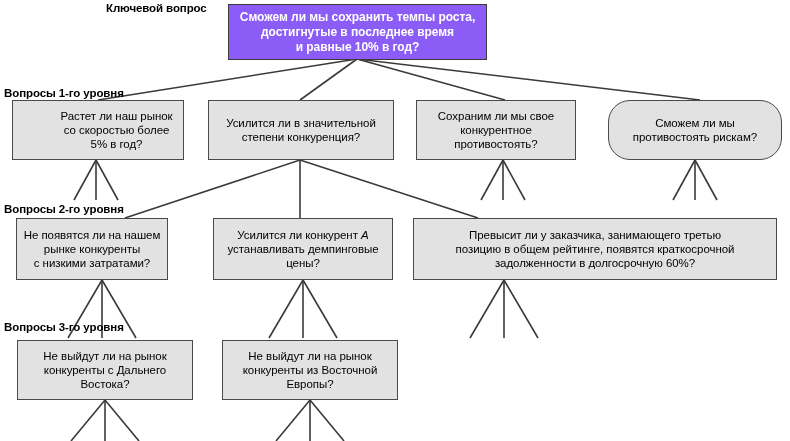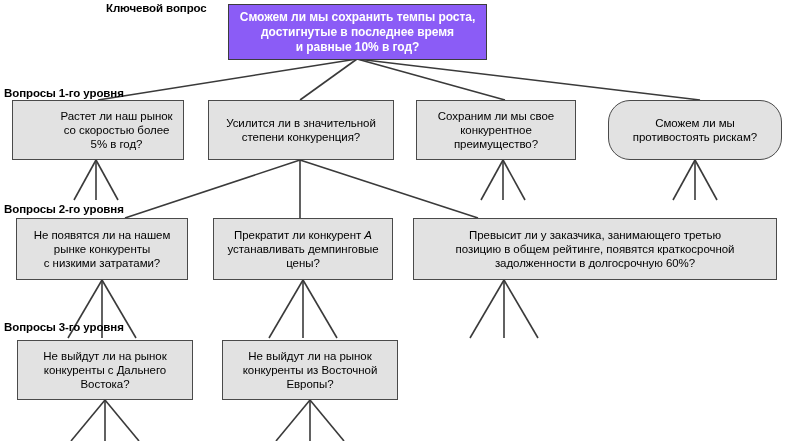--- a/index.html
+++ b/index.html
@@ -135,42 +135,42 @@
     <span class="txt">
       <span>Усилится ли в значительной</span><br>
       <span>степени конкуренция?</span>
     </span>
   </div>
 
   <div class="node" style="left:416px; top:100px; width:160px; height:60px;">
     <span class="txt">
       <span>Сохраним ли мы свое</span><br>
       <span>конкурентное</span><br>
-      <span>преимущество?</span>
+      <span>противостоять?</span>
     </span>
   </div>
 
   <div class="node" style="left:608px; top:100px; width:174px; height:60px;border-radius:22px;">
     <span class="txt">
       <span>Сможем ли мы</span><br>
       <span>противостоять рискам?</span>
     </span>
   </div>
 
-  <div class="node" style="left:16px; top:218px; width:172px; height:62px;">
+  <div class="node" style="left:16px; top:218px; width:152px; height:62px;">
     <span class="txt">
       <span>Не появятся ли на нашем</span><br>
       <span>рынке конкуренты</span><br>
       <span>с низкими затратами?</span>
     </span>
   </div>
 
   <div class="node" style="left:213px; top:218px; width:180px; height:62px;">
     <span class="txt">
-      <span><span>Прекратит ли конкурент </span><span class="em">A</span></span><br>
+      <span><span>Усилится ли конкурент </span><span class="em">A</span></span><br>
       <span>устанавливать демпинговые</span><br>
       <span>цены?</span>
     </span>
   </div>
 
   <div class="node" style="left:413px; top:218px; width:364px; height:62px;">
     <span class="txt">
       <span>Превысит ли у заказчика, занимающего третью</span><br>
       <span>позицию в общем рейтинге, появятся краткосрочной</span><br>
       <span>задолженности в долгосрочную 60%?</span>

